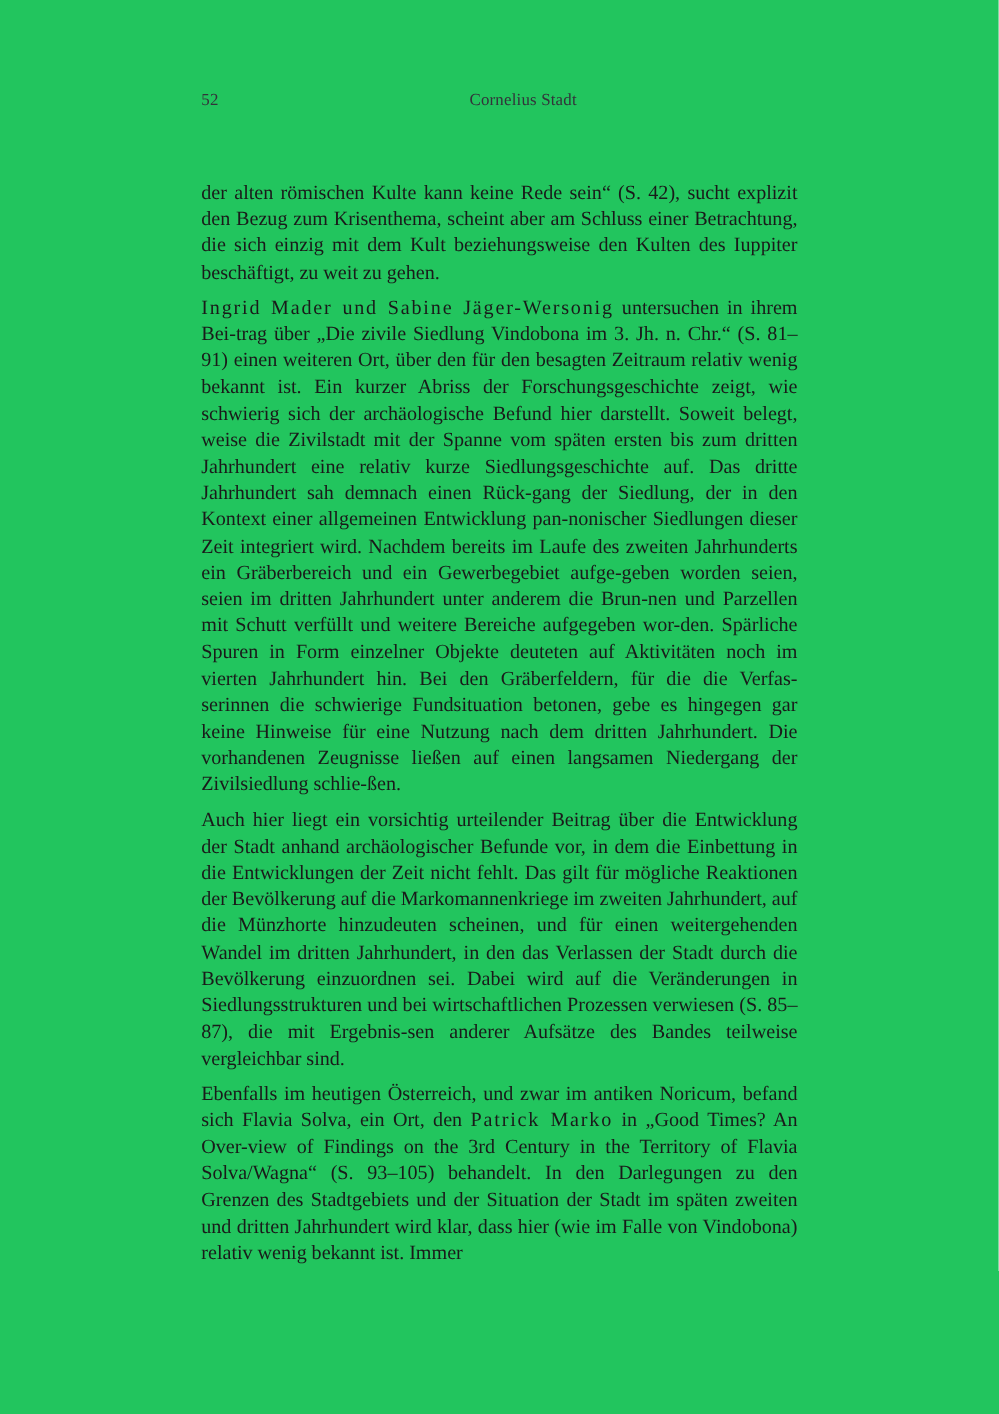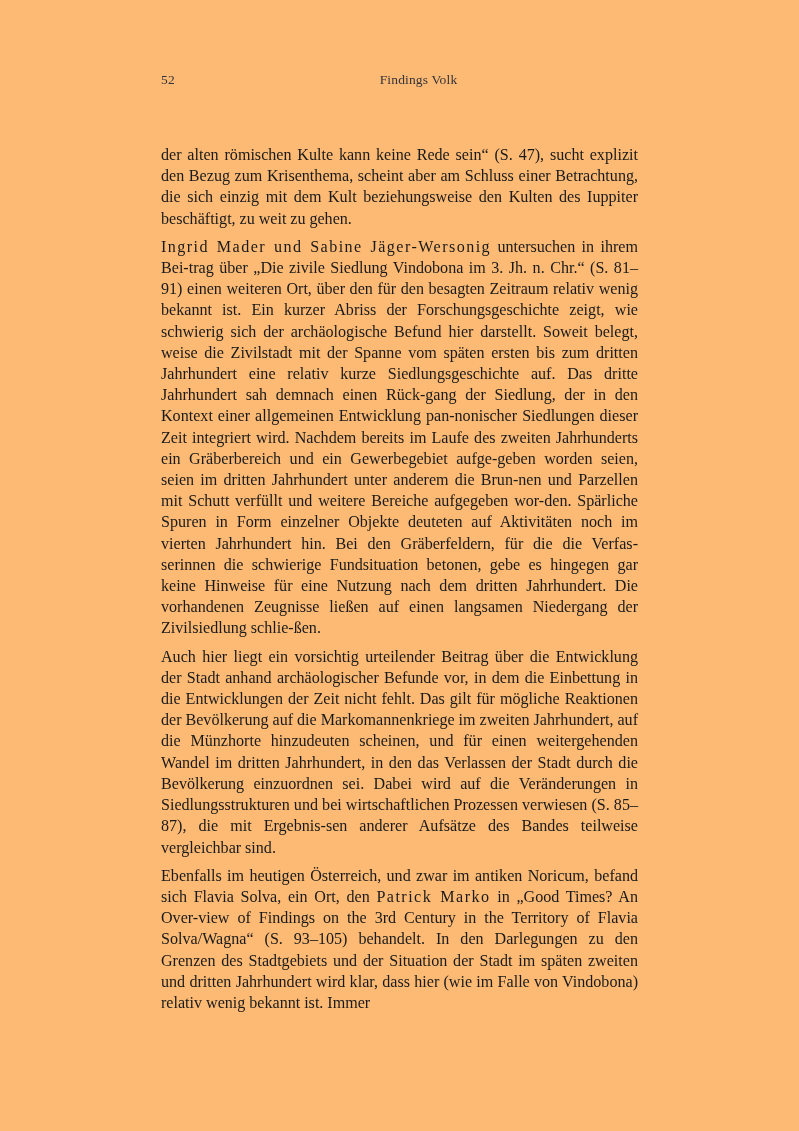--- a/index.html
+++ b/index.html
@@ -12,21 +12,21 @@
     height: 1131px;
     position: relative;
     font-family: "Liberation Serif", "DejaVu Serif", serif;
     color: #1a1a1a;
     -webkit-font-smoothing: antialiased;
   }
 
   .page {
     position: absolute;
     inset: 0;
-    background: #fdba74;
+    background: #22c55e;
   }
 
   
   .running-head {
     position: absolute;
     left: 161px;
     top: 70px;
     width: 477px;
     height: 20px;
     font-size: 13.5px;
@@ -80,23 +80,23 @@
   .ital {
   }
 </style>
 </head>
 <body>
 
 <div class="page">
 
   <div class="running-head">
     <span class="folio">52</span>
-    <span class="head-title">Findings Volk</span>
+    <span class="head-title">Cornelius Stadt</span>
   </div>
 
   <div class="textblock">
-    <p class="para">der alten römischen Kulte kann keine Rede sein“ (S. 47), sucht explizit den Bezug zum Krisenthema, scheint aber am Schluss einer Betrachtung, die sich einzig mit dem Kult beziehungsweise den Kulten des Iuppiter beschäftigt, zu weit zu gehen.</p>
+    <p class="para">der alten römischen Kulte kann keine Rede sein“ (S. 42), sucht explizit den Bezug zum Krisenthema, scheint aber am Schluss einer Betrachtung, die sich einzig mit dem Kult beziehungsweise den Kulten des Iuppiter beschäftigt, zu weit zu gehen.</p>
     <p class="para"><span class="sc-name">Ingrid Mader und Sabine Jäger-Wersonig</span><span> untersuchen in ihrem Bei-trag über „Die zivile Siedlung </span><span class="ital">Vindobona</span><span> im 3. Jh. n. Chr.“ (S. 81–91) einen weiteren Ort, über den für den besagten Zeitraum relativ wenig bekannt ist. Ein kurzer Abriss der Forschungsgeschichte zeigt, wie schwierig sich der archäologische Befund hier darstellt. Soweit belegt, weise die Zivilstadt mit der Spanne vom späten ersten bis zum dritten Jahrhundert eine relativ kurze Siedlungsgeschichte auf. Das dritte Jahrhundert sah demnach einen Rück-gang der Siedlung, der in den Kontext einer allgemeinen Entwicklung pan-nonischer Siedlungen dieser Zeit integriert wird. Nachdem bereits im Laufe des zweiten Jahrhunderts ein Gräberbereich und ein Gewerbegebiet aufge-geben worden seien, seien im dritten Jahrhundert unter anderem die Brun-nen und Parzellen mit Schutt verfüllt und weitere Bereiche aufgegeben wor-den. Spärliche Spuren in Form einzelner Objekte deuteten auf Aktivitäten noch im vierten Jahrhundert hin. Bei den Gräberfeldern, für die die Verfas-serinnen die schwierige Fundsituation betonen, gebe es hingegen gar keine Hinweise für eine Nutzung nach dem dritten Jahrhundert. Die vorhandenen Zeugnisse ließen auf einen langsamen Niedergang der Zivilsiedlung schlie-ßen.</span></p>
     <p class="para">Auch hier liegt ein vorsichtig urteilender Beitrag über die Entwicklung der Stadt anhand archäologischer Befunde vor, in dem die Einbettung in die Entwicklungen der Zeit nicht fehlt. Das gilt für mögliche Reaktionen der Bevölkerung auf die Markomannenkriege im zweiten Jahrhundert, auf die Münzhorte hinzudeuten scheinen, und für einen weitergehenden Wandel im dritten Jahrhundert, in den das Verlassen der Stadt durch die Bevölkerung einzuordnen sei. Dabei wird auf die Veränderungen in Siedlungsstrukturen und bei wirtschaftlichen Prozessen verwiesen (S. 85–87), die mit Ergebnis-sen anderer Aufsätze des Bandes teilweise vergleichbar sind.</p>
     <p class="para"><span>Ebenfalls im heutigen Österreich, und zwar im antiken Noricum, befand sich Flavia Solva, ein Ort, den </span><span class="sc-name">Patrick Marko</span><span> in „Good Times? An Over-view of Findings on the 3rd Century in the Territory of </span><span class="ital">Flavia Solva</span><span>/Wagna“ (S. 93–105) behandelt. In den Darlegungen zu den Grenzen des Stadtgebiets und der Situation der Stadt im späten zweiten und dritten Jahrhundert wird klar, dass hier (wie im Falle von Vindobona) relativ wenig bekannt ist. Immer</span></p>
   </div>
 
 </div>
 
 </body></html>

